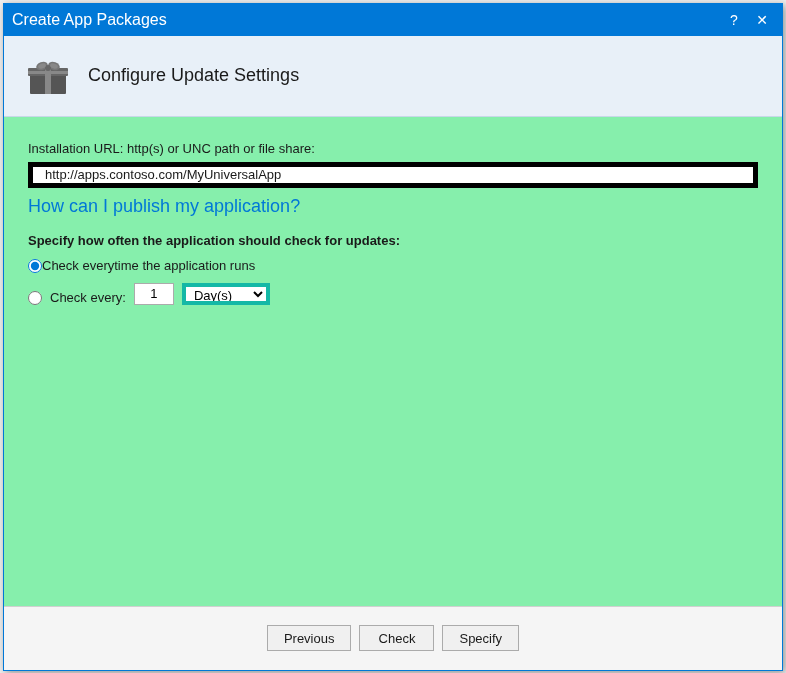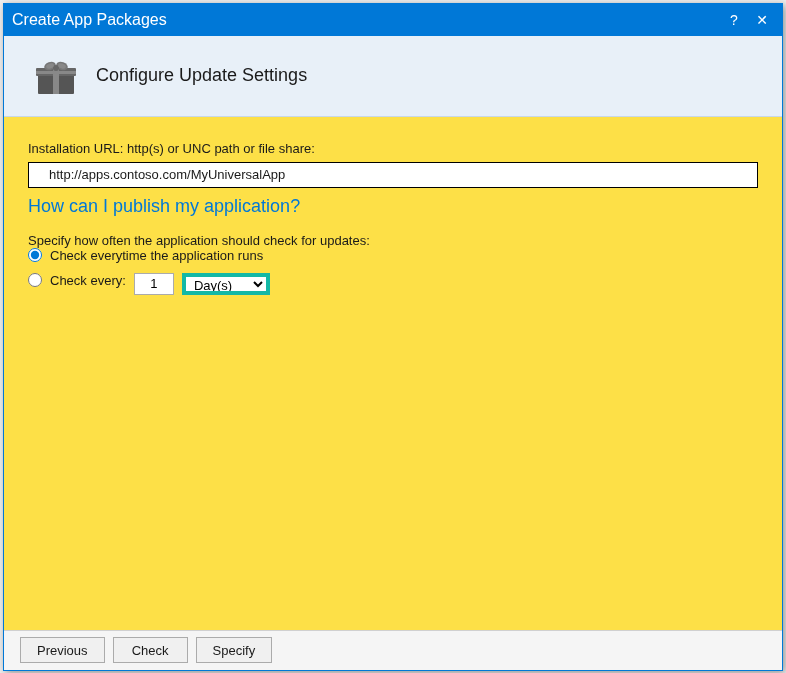--- a/index.html
+++ b/index.html
@@ -61,100 +61,101 @@
       width: 24px;
       height: 24px;
       display: flex;
       align-items: center;
       justify-content: center;
       font-family: 'Segoe UI', sans-serif;
     }
 
     .header-area {
       background: #e8f0f8;
-      padding: 16px 28px;
+      padding: 16px 20px;
       display: flex;
       align-items: center;
       gap: 16px;
       border-bottom: 1px solid #c8d8e8;
       flex-shrink: 0;
     }
 
     .header-title {
       font-size: 18px;
       font-weight: 400;
       color: #1a1a1a;
     }
 
     .content-area {
       flex: 1;
       padding: 24px 24px 16px 24px;
       overflow-y: auto;
-      background: #fde047;
+      background: #86efac;
     }
 
     .field-label {
       color: #1a1a1a;
       margin-bottom: 6px;
       display: block;
     }
 
     .url-input {
       width: 100%;
-      padding: 4px 20px;
-      border: 1px solid #000000;
+      padding: 4px 12px;
+      border: 5px solid #000000;
       outline: none;
       font-size: 13px;
       color: #1a1a1a;
       background: #fff;
       height: 26px;
     }
 
     .link-text {
       color: #0078d7;
       cursor: pointer;
       text-decoration: none;
       display: inline-block;
       margin-top: 8px;
       margin-bottom: 16px;
       font-size: 18px;
     }
 
     .section-label {
       color: #1a1a1a;
+      margin-bottom: 10px;
       display: block;
+      font-weight: bold;
     }
 
     .radio-group {
       display: flex;
       flex-direction: column;
       gap: 10px;
     }
 
     .radio-item {
       display: flex;
-      align-items: flex-start;
-      gap: 8px;
+      align-items: flex-end;
     }
 
     .radio-item input[type="radio"] {
       accent-color: #0078d7;
       width: 14px;
       height: 14px;
       cursor: pointer;
     }
 
     .radio-label {
       color: #1a1a1a;
       cursor: pointer;
     }
 
     .check-every-row {
       display: flex;
-      align-items: flex-start;
+      align-items: flex-end;
       gap: 8px;
     }
 
     .number-input {
       width: 40px;
       height: 22px;
       border: 1px solid #ababab;
       padding: 2px 4px;
       font-size: 13px;
       text-align: center;
@@ -165,26 +166,26 @@
       height: 22px;
       border: 4px solid #14b8a6;
       padding: 0 4px;
       font-size: 13px;
       background: #fff;
       cursor: pointer;
       appearance: auto;
     }
 
     .footer-area {
-      height: 40px;
+      height: 64px;
       background: #f5f5f5;
       border-top: 1px solid #d0d0d0;
       display: flex;
       align-items: center;
-      justify-content: flex-start;
+      justify-content: center;
       padding: 0 16px;
       gap: 8px;
       flex-shrink: 0;
     }
 
     .footer-btn {
       min-width: 75px;
       height: 26px;
       padding: 0 16px;
       border: 1px solid #ababab;

